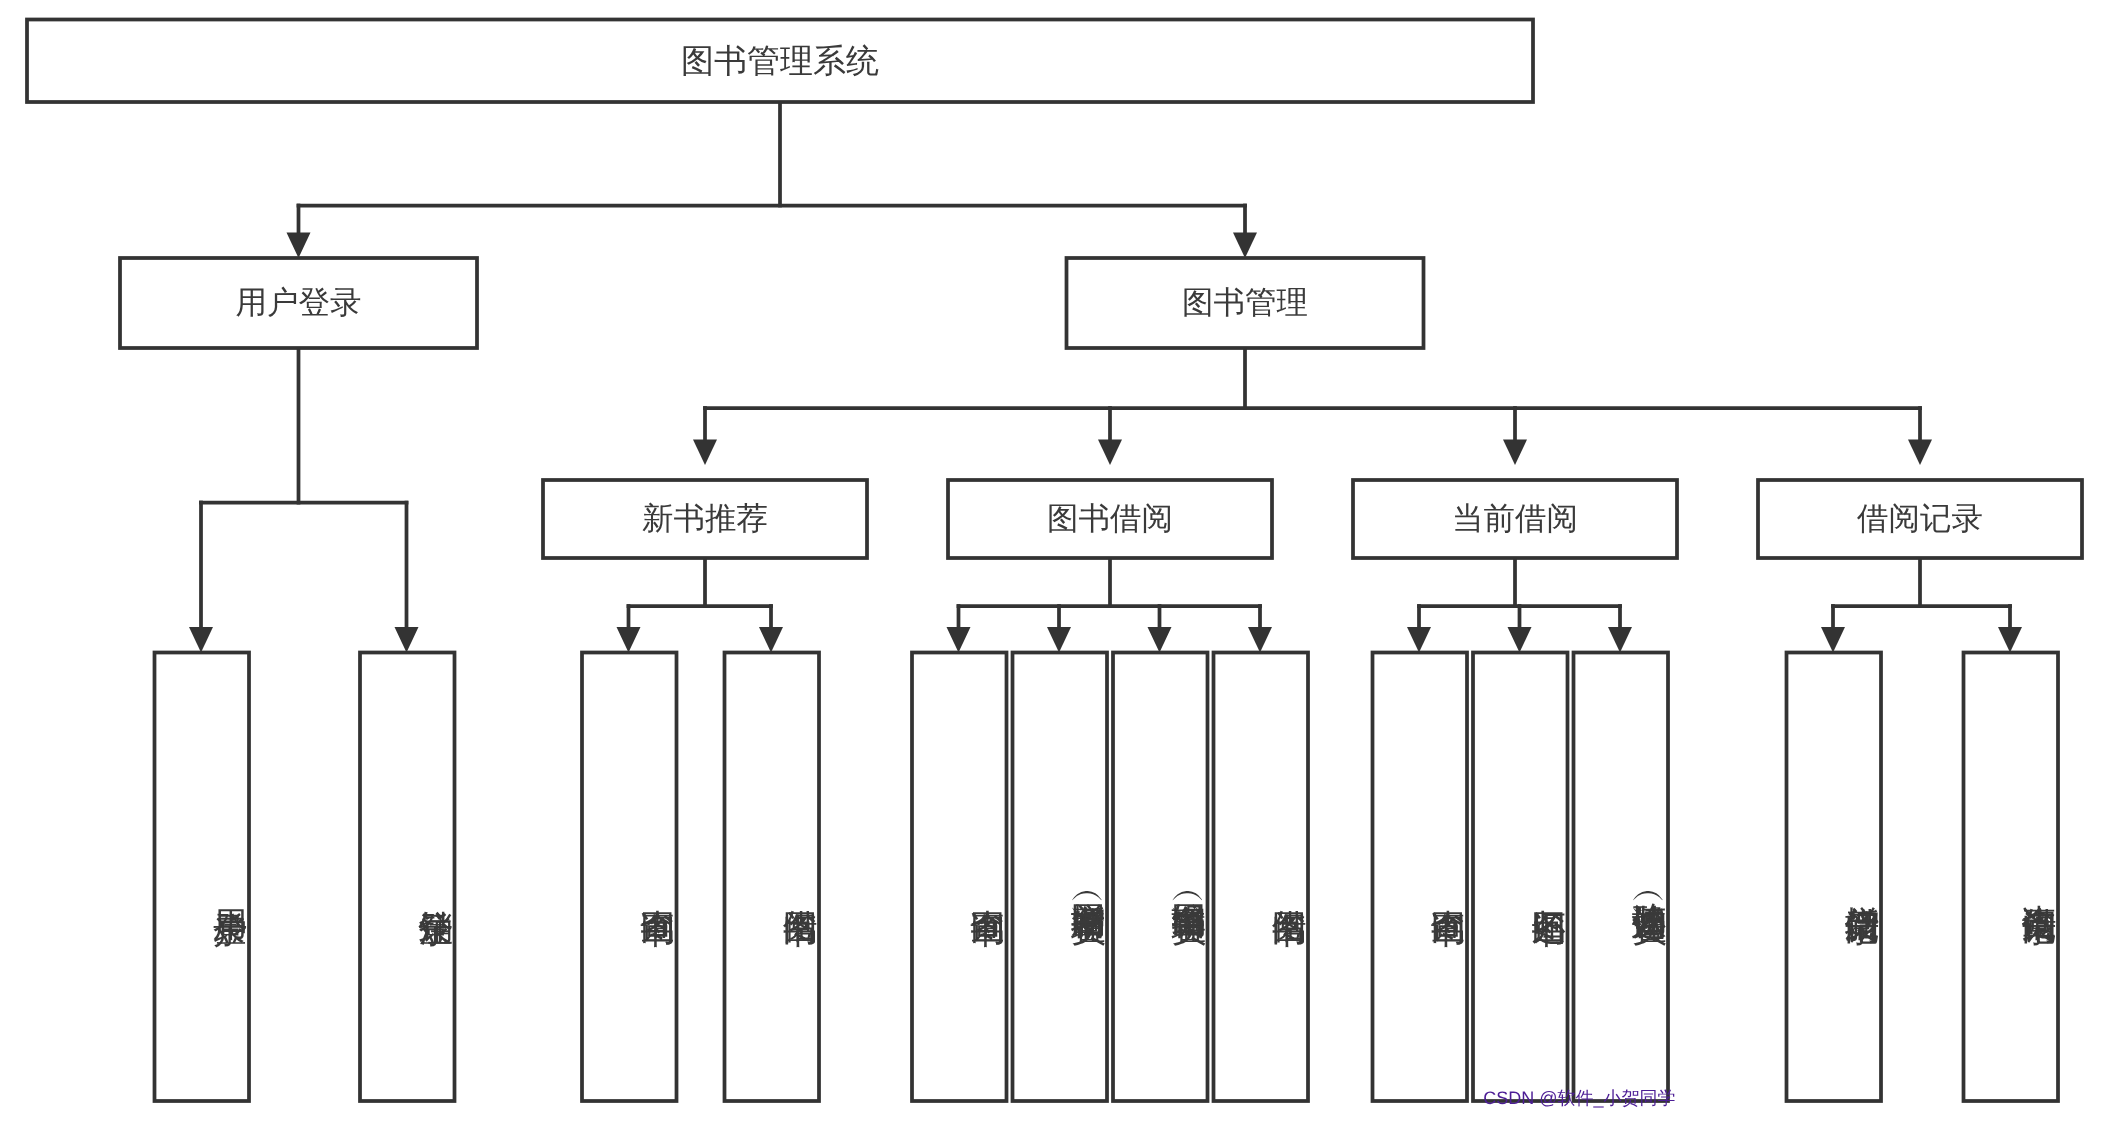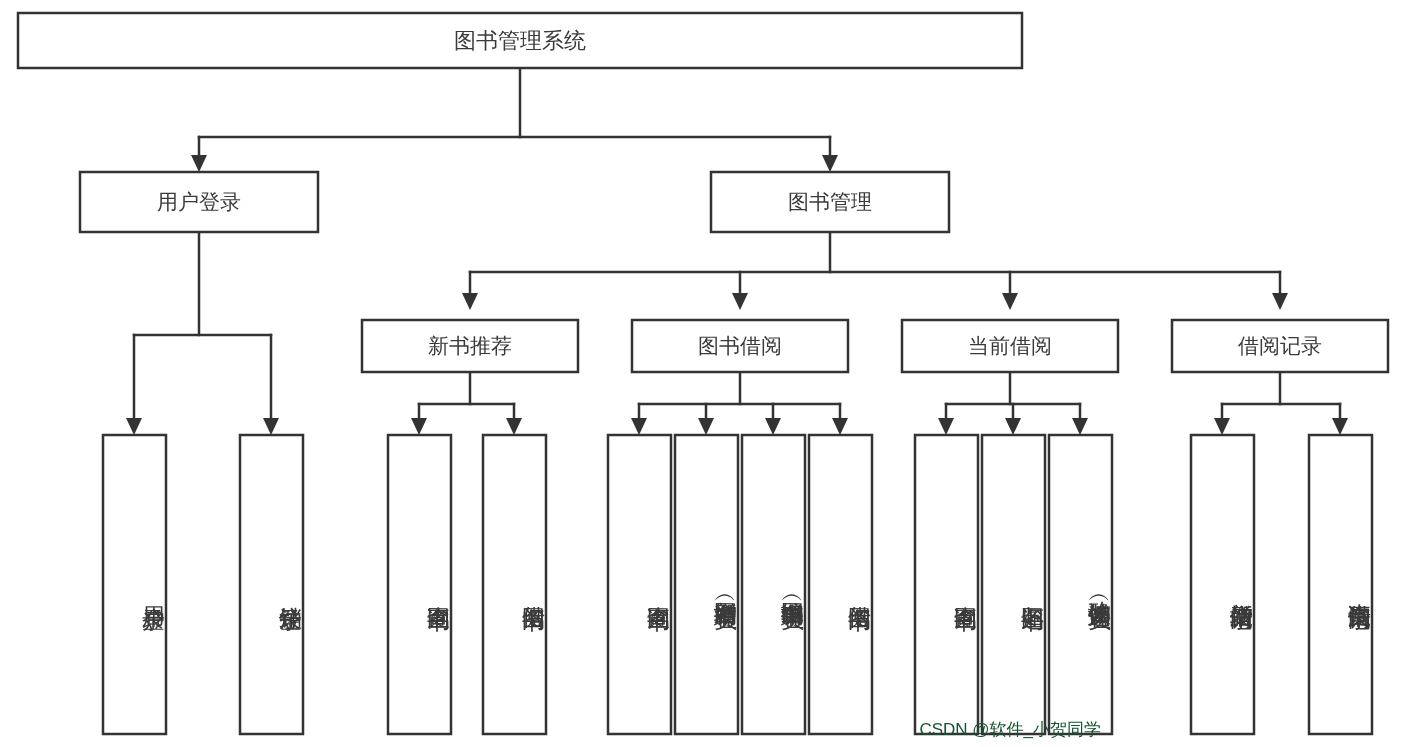--- a/index.html
+++ b/index.html
@@ -64,25 +64,25 @@
     letter-spacing: 1px;
     text-align: center;
     display: flex;
     align-items: flex-start;
     justify-content: center;
     white-space: nowrap;
     pointer-events: none;
   }
   .watermark {
     position: absolute;
-    right: 20px;
+    right: 4px;
     bottom: 6px;
     font-family: "Liberation Sans", "DejaVu Sans", sans-serif;
-    font-size: 17px;
-    color: #14532d;
+    font-size: 12px;
+    color: #4c1d95;
     white-space: nowrap;
   }
 </style>
 </head>
 <body>
 
 <div id="diagram-root">
 
   <svg class="diagram" viewBox="0 0 1405 747" xmlns="http://www.w3.org/2000/svg">
 

